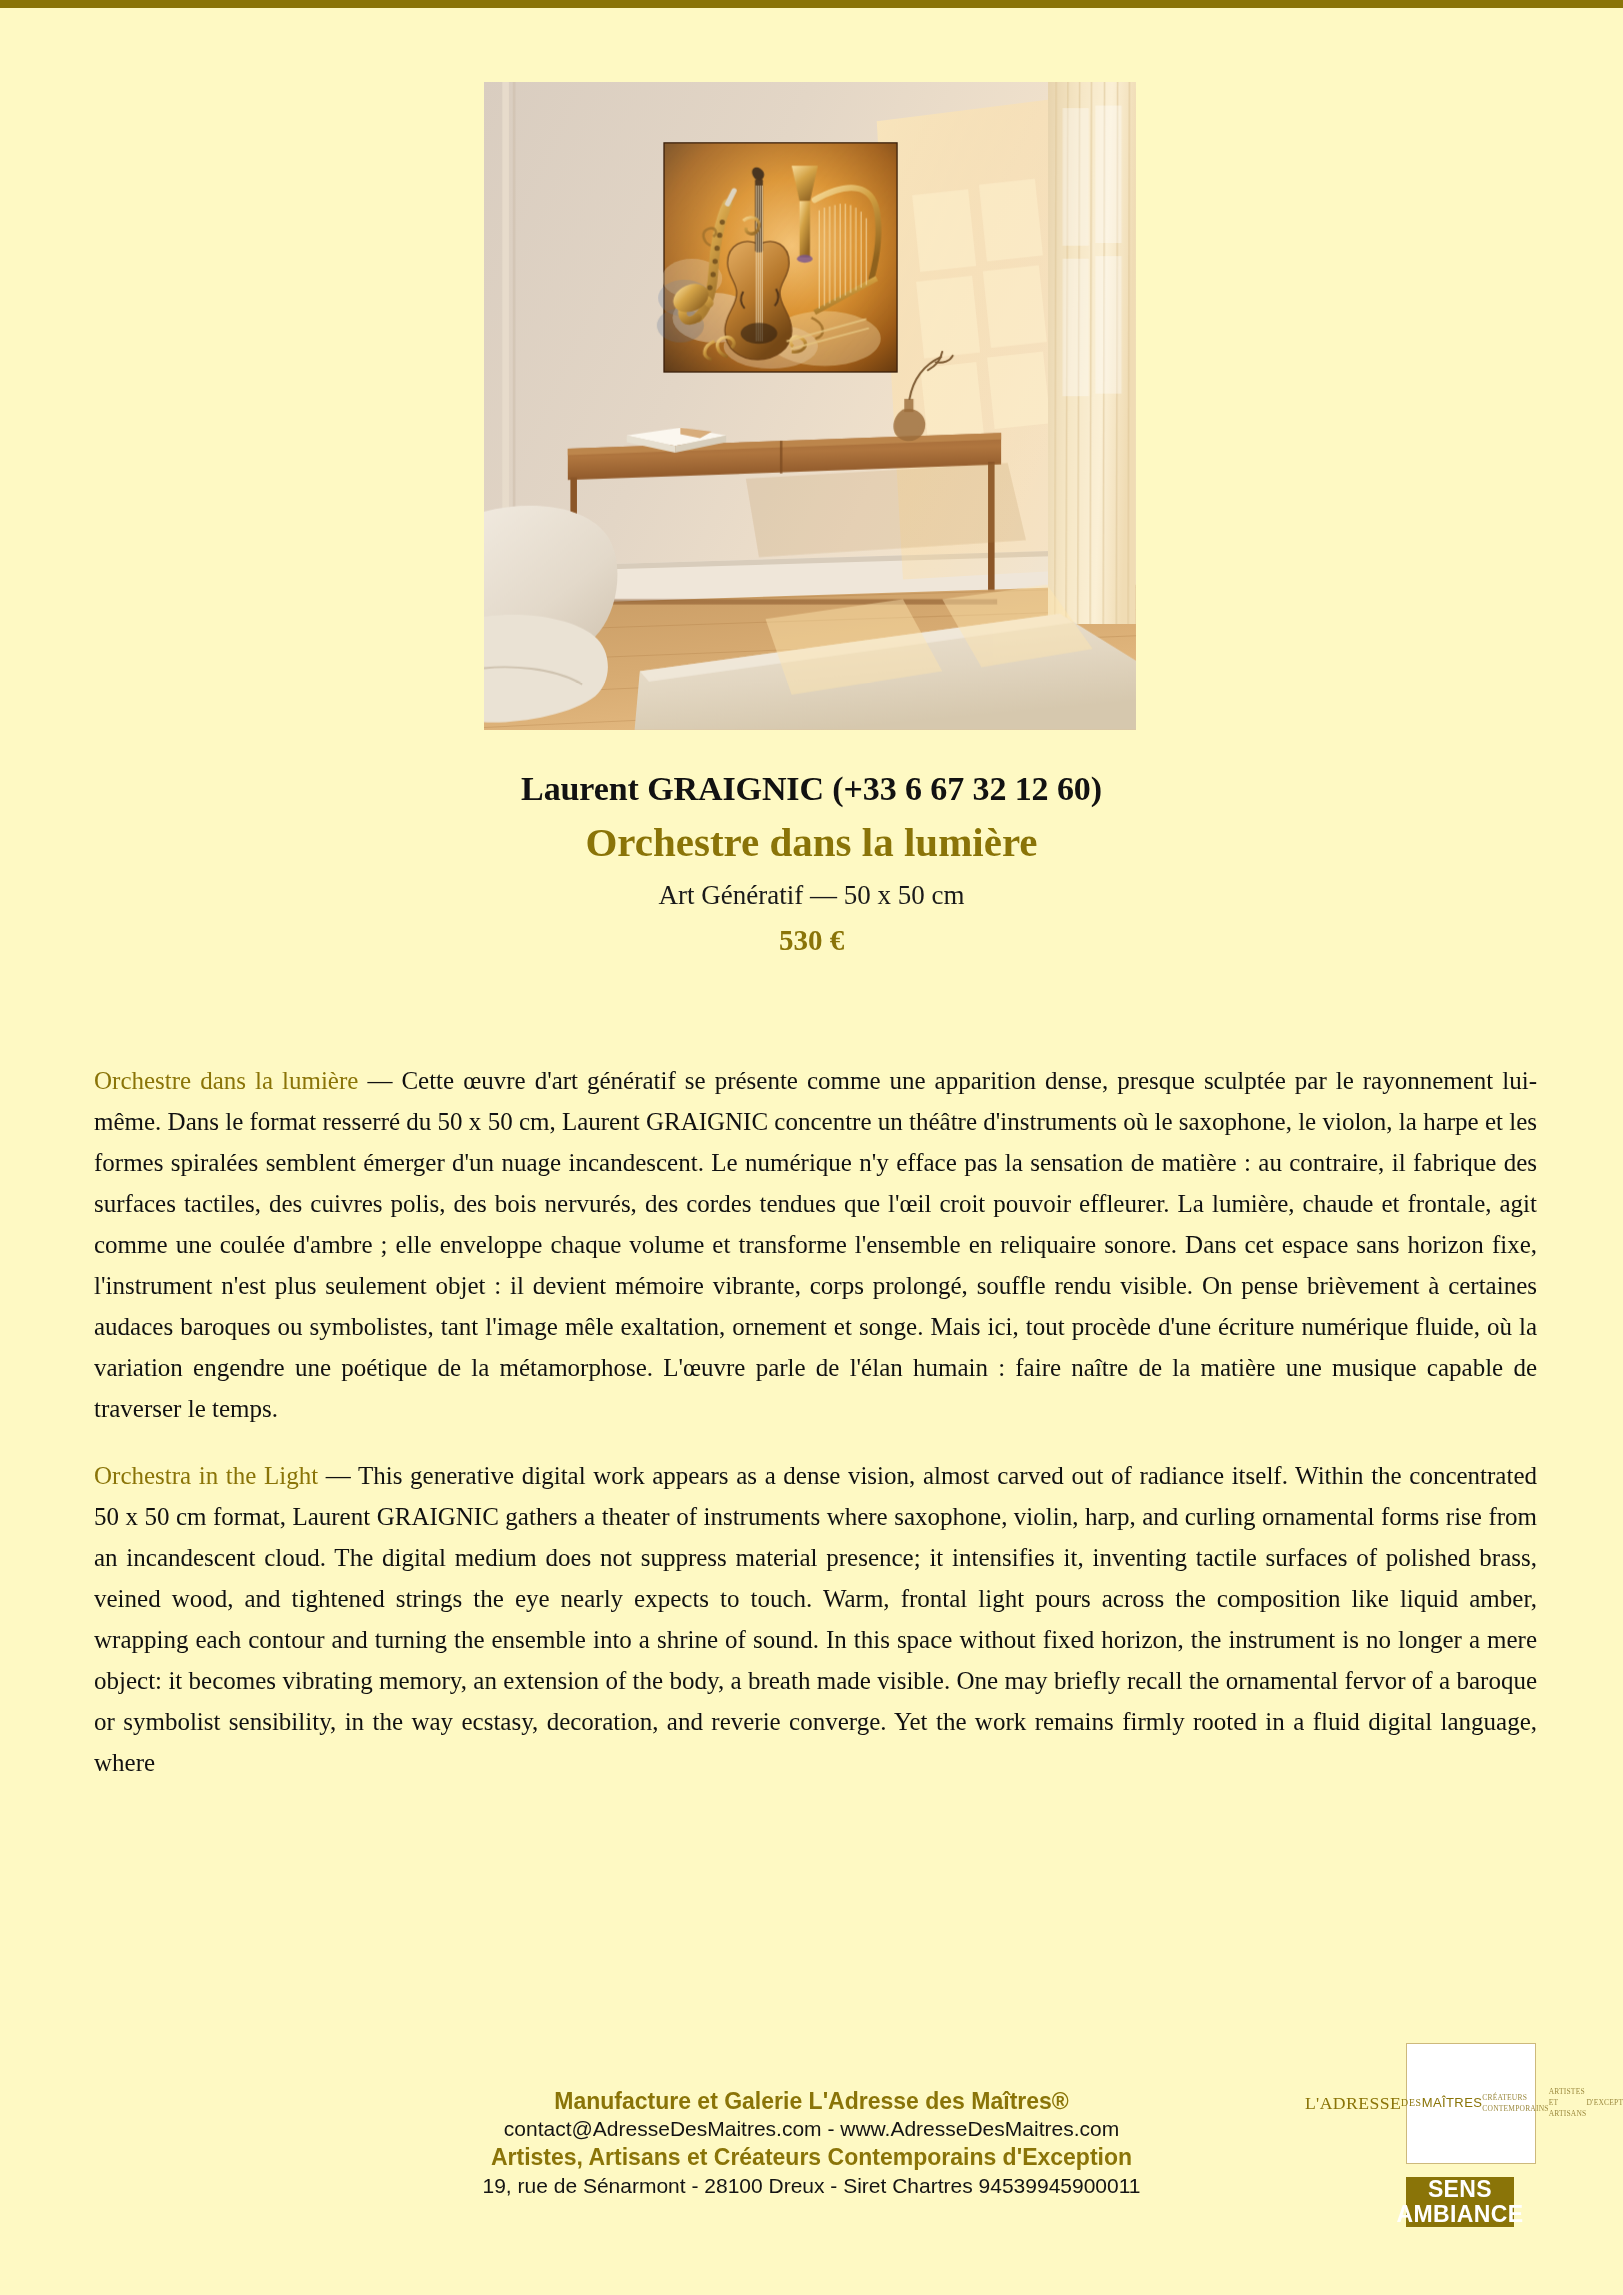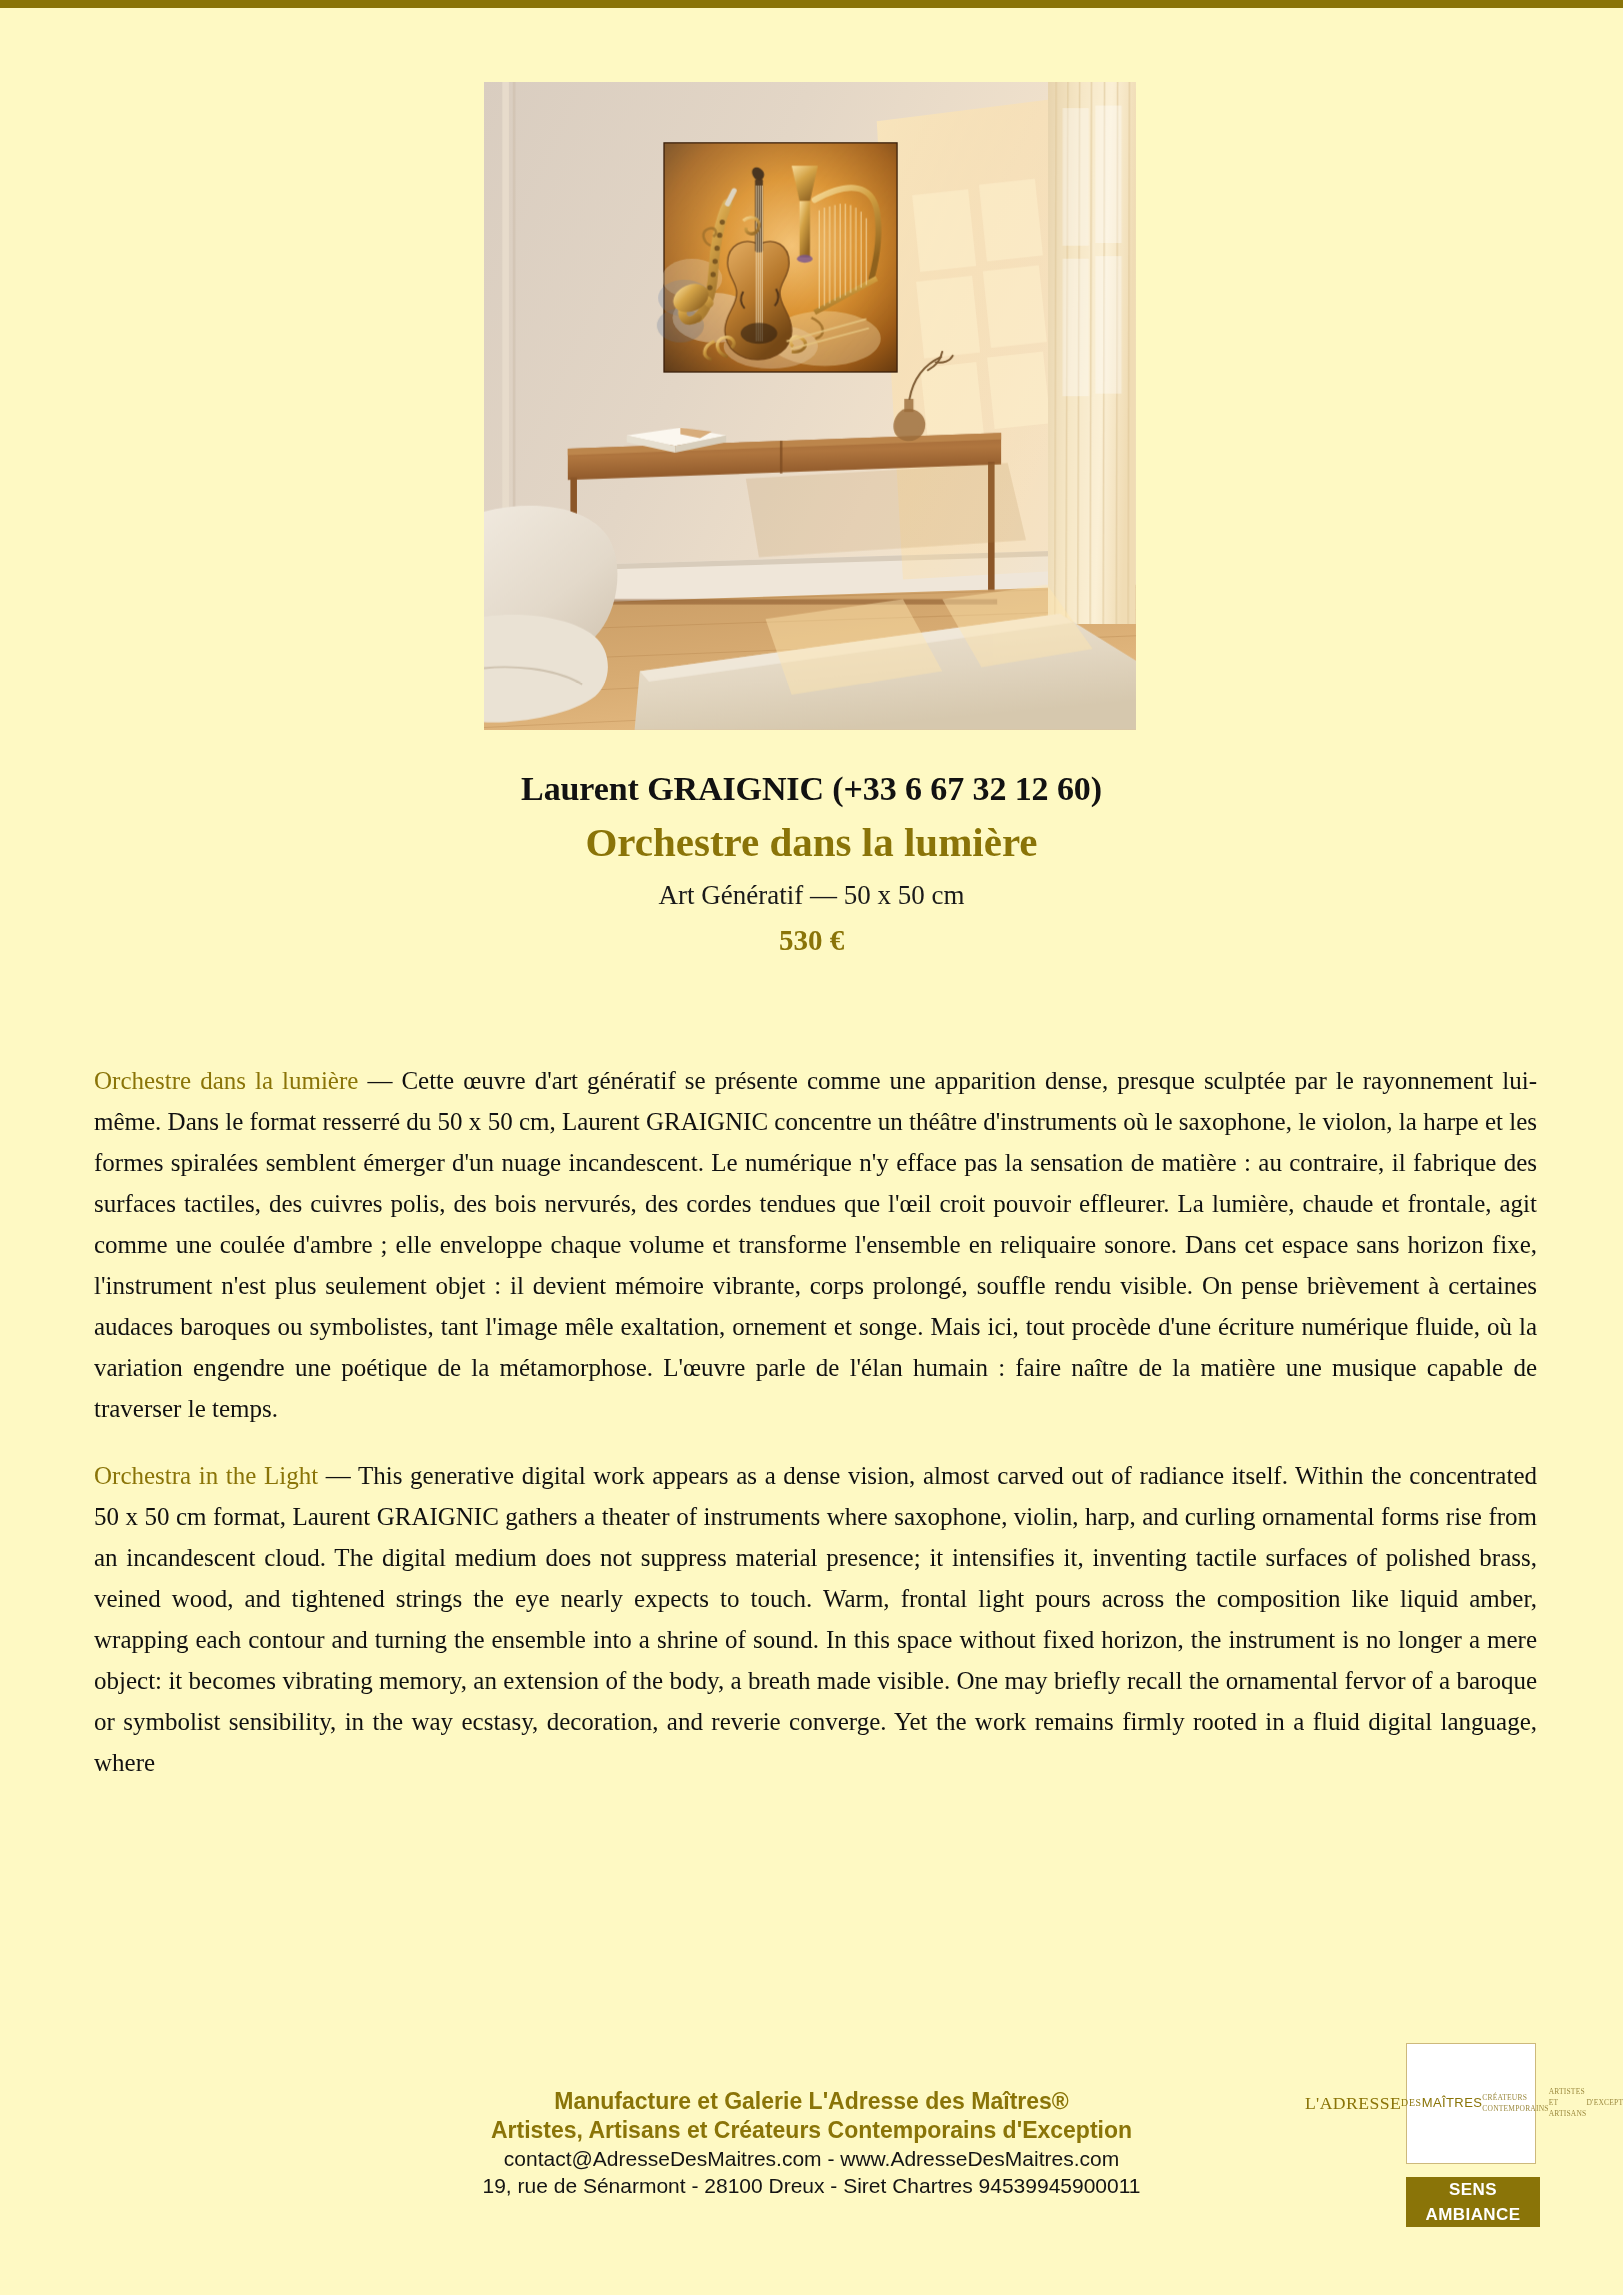--- a/index.html
+++ b/index.html
@@ -175,26 +175,26 @@
   }
   .logo-sub {
     font-family: "Liberation Serif", "DejaVu Serif", serif;
     font-size: 7.5px;
     color: #9c8a3f;
     letter-spacing: 0.2px;
     line-height: 1.45;
     text-align: left;
   }
   .badge {
-    width: 134px;
+    width: 108px;
     height: 25px;
     background: #8a7408;
     color: #ffffff;
     font-family: "Liberation Sans", "DejaVu Sans", sans-serif;
-    font-size: 17px;
+    font-size: 23px;
     font-weight: bold;
     letter-spacing: 0.4px;
     display: flex;
     align-items: center;
     justify-content: center;
   }
   .badge-sens { margin-top: 13px; }
   .badge-ambiance { margin-top: 0; }
 </style>
 </head>
@@ -467,22 +467,22 @@
     </p>
 
     <p class="para">
       <span class="lead">Orchestra in the Light</span><span> — </span><span>This generative digital work appears as a dense vision, almost carved out of radiance itself. Within the concentrated 50 x 50 cm format, Laurent GRAIGNIC gathers a theater of instruments where saxophone, violin, harp, and curling ornamental forms rise from an incandescent cloud. The digital medium does not suppress material presence; it intensifies it, inventing tactile surfaces of polished brass, veined wood, and tightened strings the eye nearly expects to touch. Warm, frontal light pours across the composition like liquid amber, wrapping each contour and turning the ensemble into a shrine of sound. In this space without fixed horizon, the instrument is no longer a mere object: it becomes vibrating memory, an extension of the body, a breath made visible. One may briefly recall the ornamental fervor of a baroque or symbolist sensibility, in the way ecstasy, decoration, and reverie converge. Yet the work remains firmly rooted in a fluid digital language, where</span>
     </p>
 
   </div>
 
   <div class="footer">
     <div class="footer-line f-strong">Manufacture et Galerie L'Adresse des Maîtres®</div>
+    <div class="footer-line f-plain">contact@AdresseDesMaitres.com - www.AdresseDesMaitres.com</div>
     <div class="footer-line f-strong">Artistes, Artisans et Créateurs Contemporains d'Exception</div>
-    <div class="footer-line f-plain">contact@AdresseDesMaitres.com - www.AdresseDesMaitres.com</div>
     <div class="footer-line f-plain">19, rue de Sénarmont - 28100 Dreux - Siret Chartres 94539945900011</div>
   </div>
 
   <div class="logo-block">
     <div class="logo-card">
       <div class="logo-l1">L'ADRESSE</div>
       <div class="logo-l2">DES</div>
       <div class="logo-l3">MAÎTRES</div>
       <div class="logo-rule"></div>
       <div class="logo-sub">CRÉATEURS CONTEMPORAINS</div>

